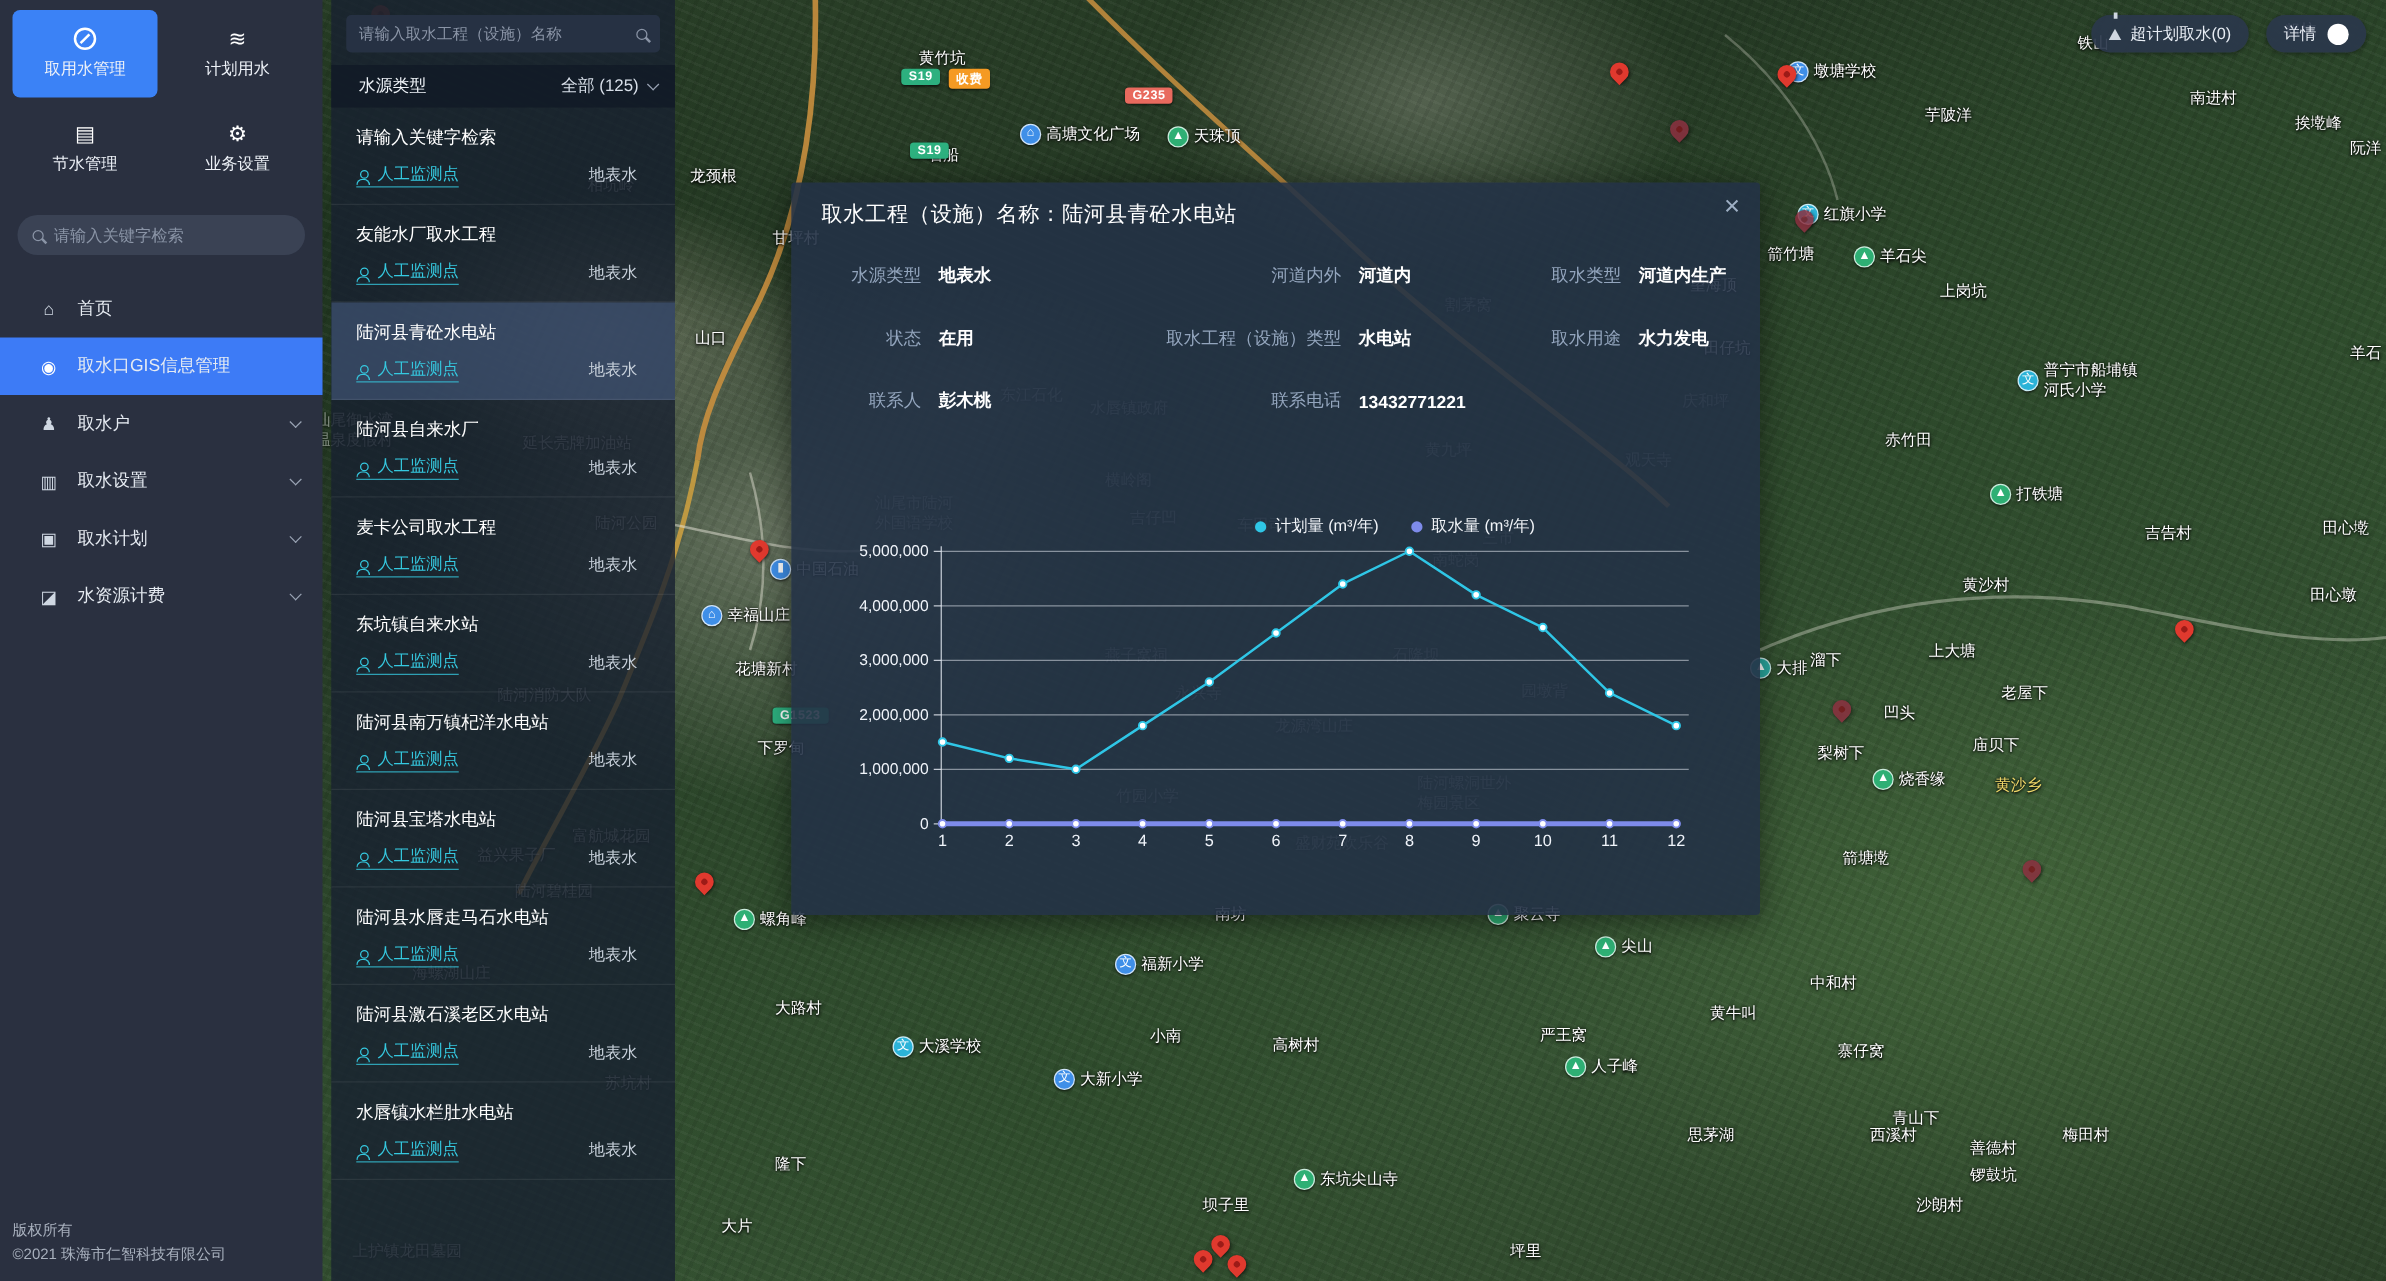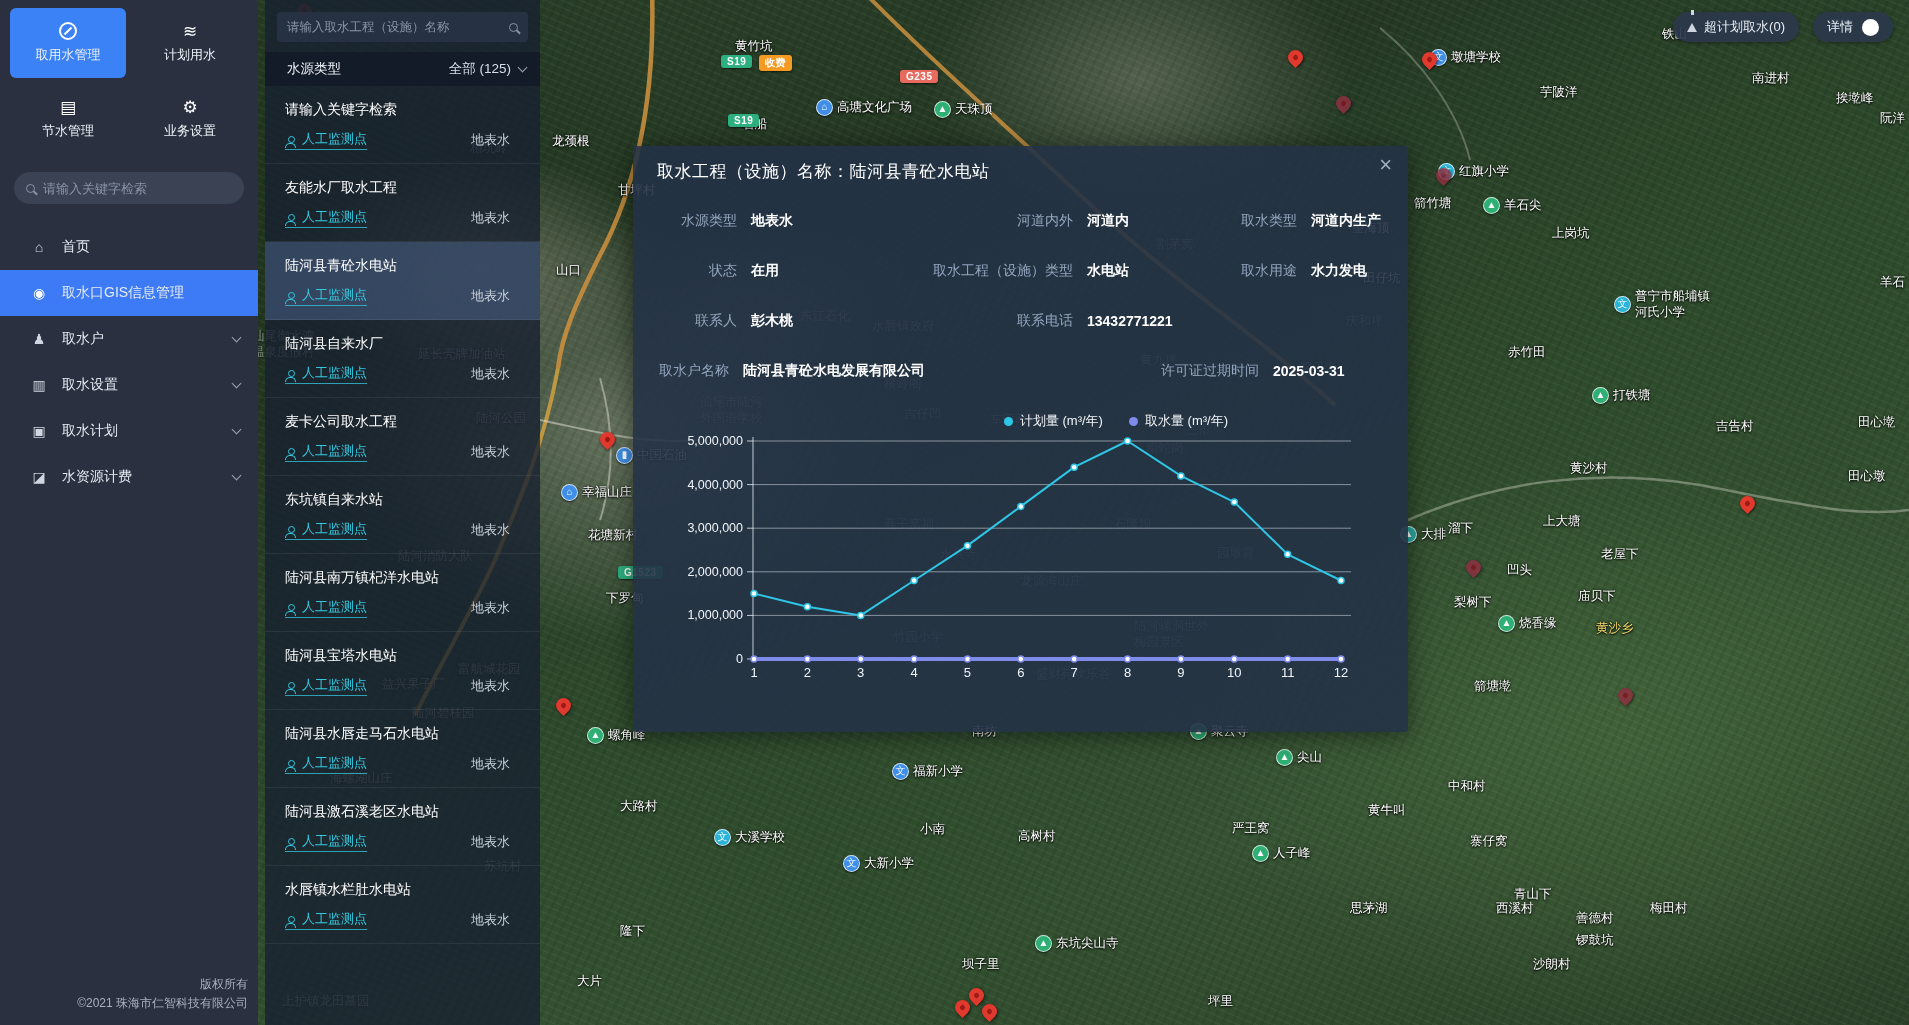--- a/index.html
+++ b/index.html
@@ -76,21 +76,21 @@
 
   .nav { margin-top:10px; }
   .nav-item { height:46px; display:flex; align-items:center; padding:0 18px 0 30px; font-size:14px; color:#e6ebf2;
     cursor:pointer; gap:14px; }
   .nav-item.active { background:#3d7bf6; }
   .nav-item .nicon { width:18px; text-align:center; font-size:14px; color:#cfd7e2; flex:0 0 auto; }
   .nav-item.active .nicon { color:#fff; }
   .nav-item .nlabel { flex:1; }
   .chev { width:7px; height:7px; border-right:1.5px solid #9aa4b4; border-bottom:1.5px solid #9aa4b4;
     transform:rotate(45deg); margin-top:-3px; }
-  .s-footer { margin-top:auto; padding:0 10px 12px; text-align:right; font-size:12px; color:#a8b0bd; line-height:1.6; }
+  .s-footer { margin-top:auto; padding:0 10px 12px; text-align:left; font-size:12px; color:#a8b0bd; line-height:1.6; }
 
   
   .list-panel { position:absolute; left:265px; top:0; bottom:0; width:275px; z-index:10;
     background:rgba(24,33,49,.8); display:flex; flex-direction:column; }
   .l-search { margin:12px 12px 10px; height:30px; background:rgba(40,51,70,.9); border-radius:4px; display:flex;
     align-items:center; padding:0 10px; gap:8px; }
   .l-search input { background:transparent; border:none; outline:none; color:#dde3ec; font-size:12.5px; width:100%; font-family:inherit; }
   .l-filter { height:34px; background:rgba(13,21,35,.6); display:flex; align-items:center; padding:0 14px 0 22px; }
   .l-filter .fl { font-size:13.5px; color:#eef2f7; flex:1; }
   .l-filter .fv { font-size:13.5px; color:#d7dee8; display:flex; align-items:center; gap:8px; cursor:pointer; }
@@ -444,26 +444,20 @@
      <span class="m-val w-v2">水电站</span>
         <span class="m-lab w-l3">取水用途</span>
      <span class="m-val w-v3">水力发电</span>
       </div>
       <div class="m-row">
         <span class="m-lab w-l1">联系人</span>
      <span class="m-val w-v1">彭木桃</span>
         <span class="m-lab w-l2">联系电话</span>
      <span class="m-val w-v2">13432771221</span>
       </div>
-      <div class="m-row">
-        <span class="m-lab w-l1">取水户名称</span>
-     <span class="m-val w-v1w">陆河县青砼水电发展有限公司</span>
-        <span class="m-lab w-l2">许可证过期时间</span>
-     <span class="m-val w-v2">2025-03-31</span>
-      </div>
     </div>
   <div class="m-legend" id="legend">
       <span class="leg">
      <span class="dot" style="background:#2fc6e6"></span>计划量 (m³/年)</span>
       <span class="leg">
      <span class="dot" style="background:#7e8bea"></span>取水量 (m³/年)</span>
     </div>
   <svg class="m-chart" id="chart" viewBox="0 0 775 290">
       <line x1="120" y1="11" x2="718" y2="11" stroke="rgba(235,240,248,.5)" stroke-width="1"></line>
       <line x1="114" y1="11" x2="120" y2="11" stroke="rgba(235,240,248,.8)" stroke-width="1"></line>

